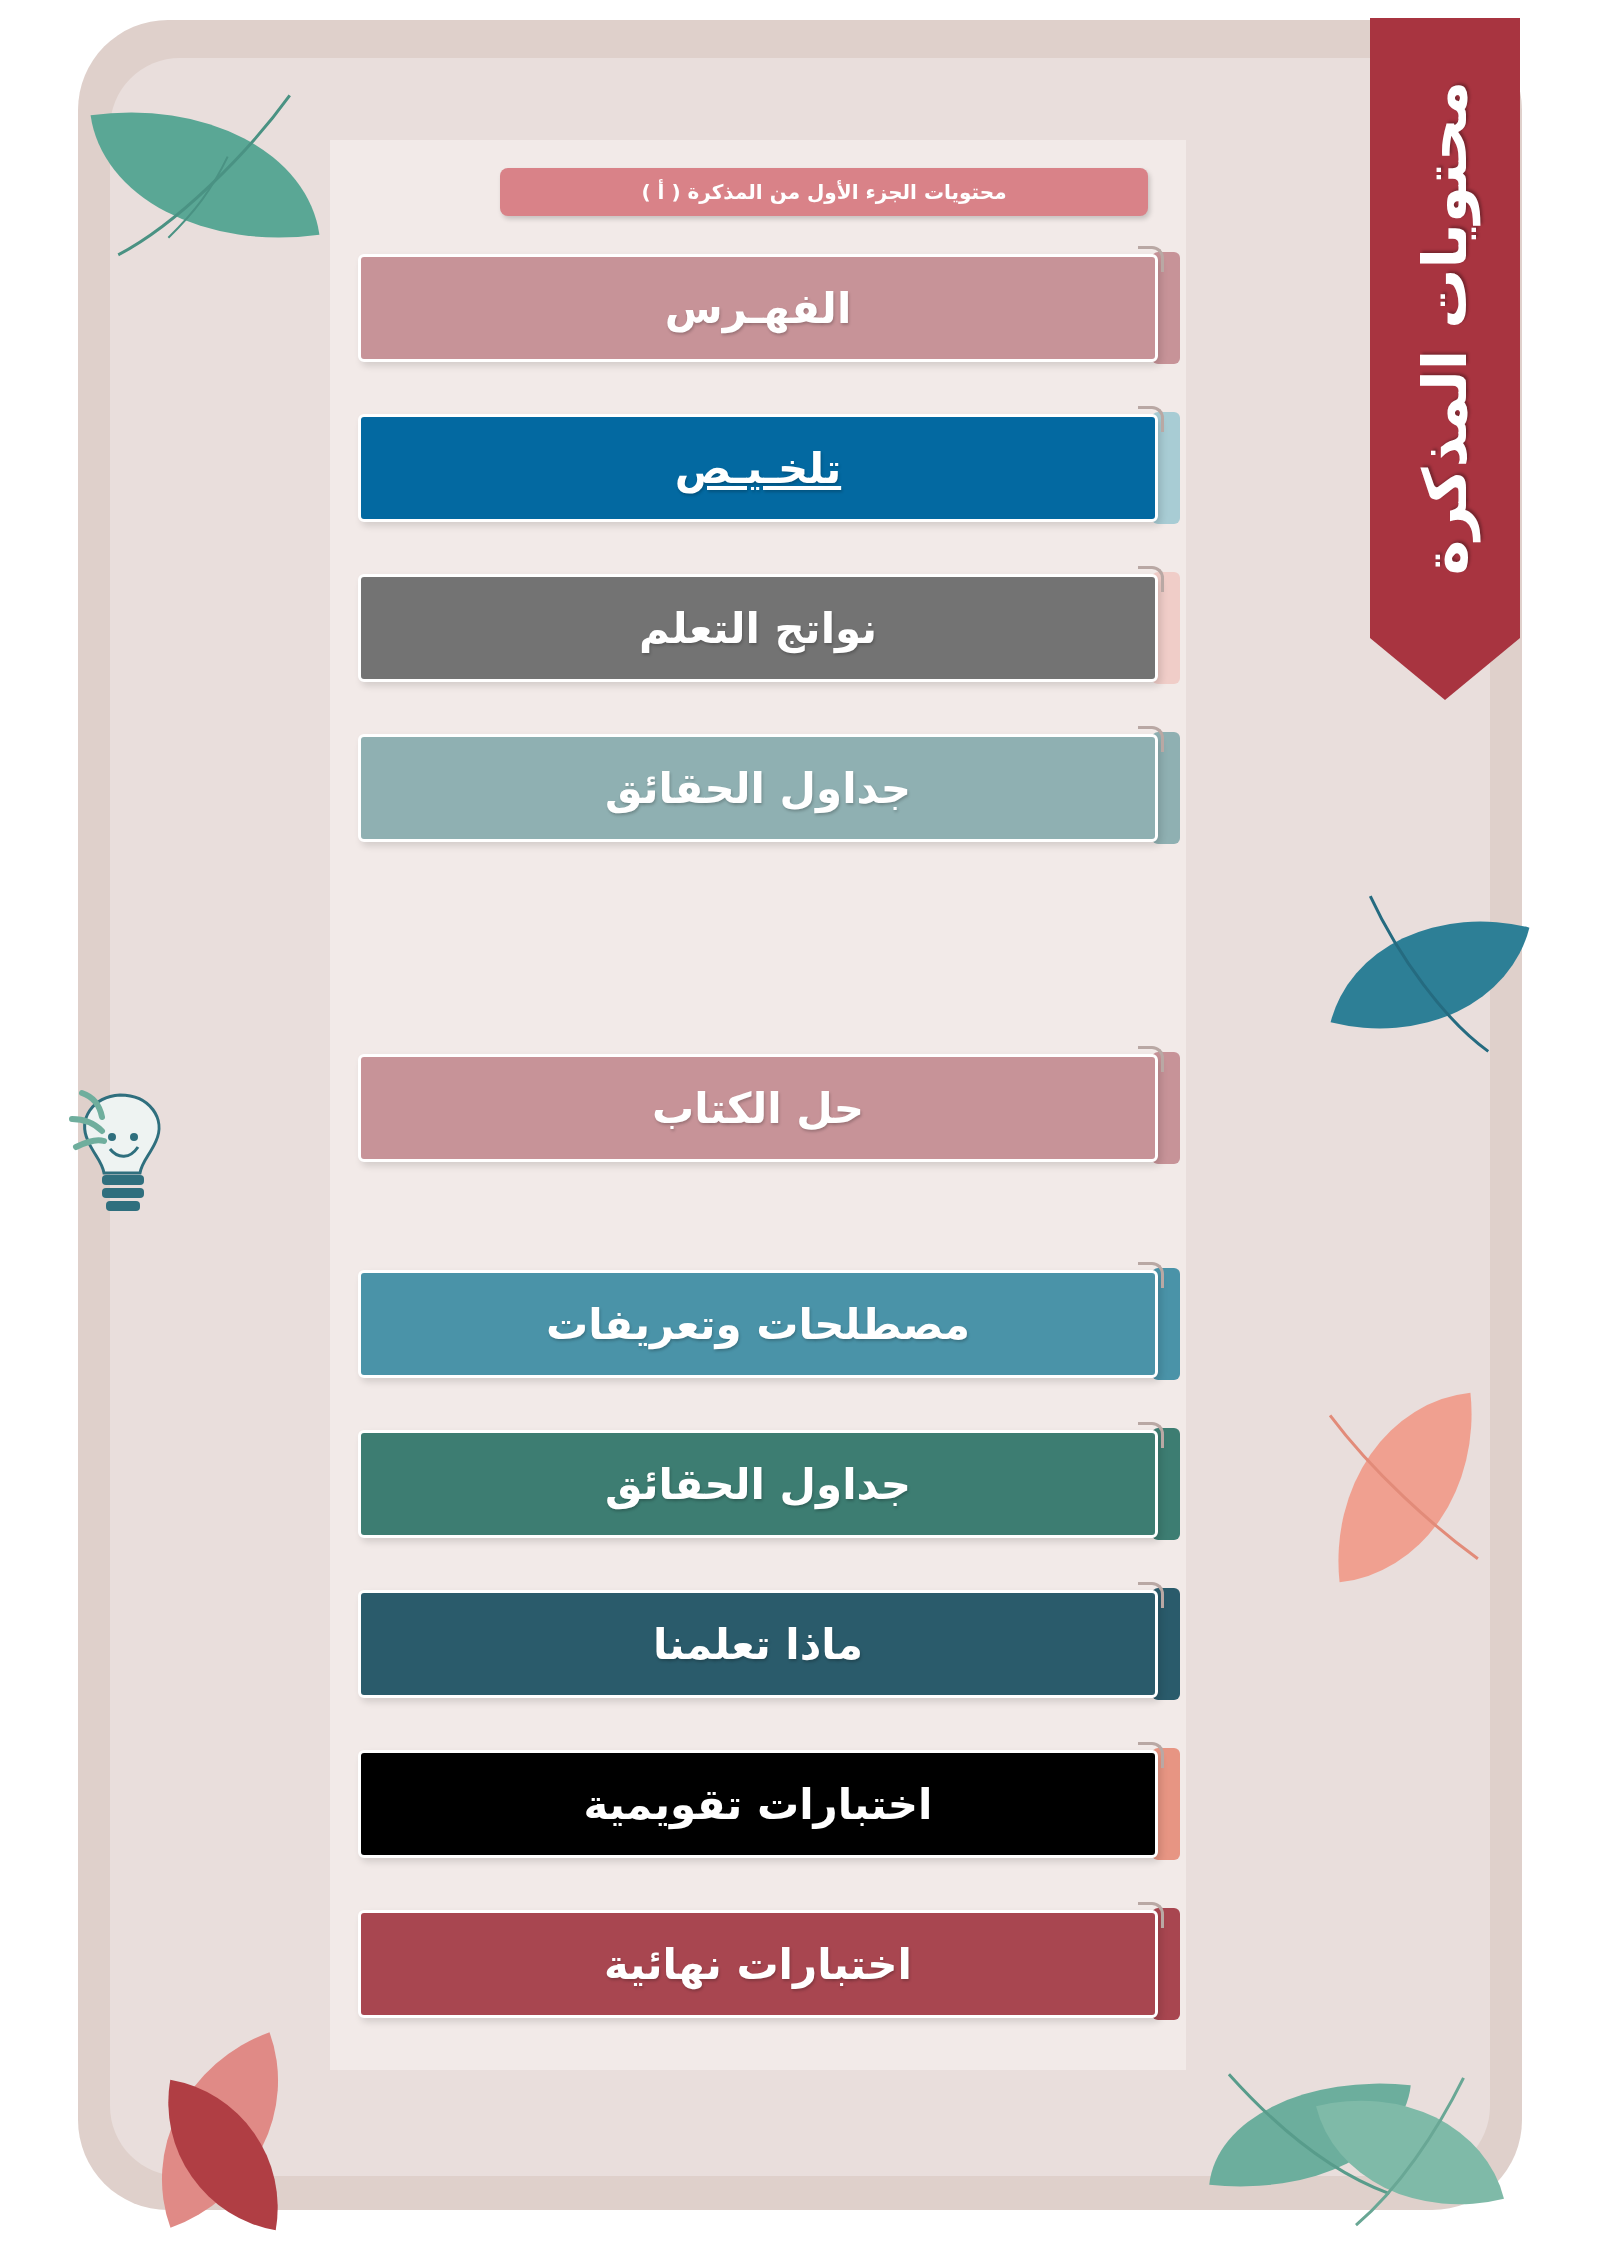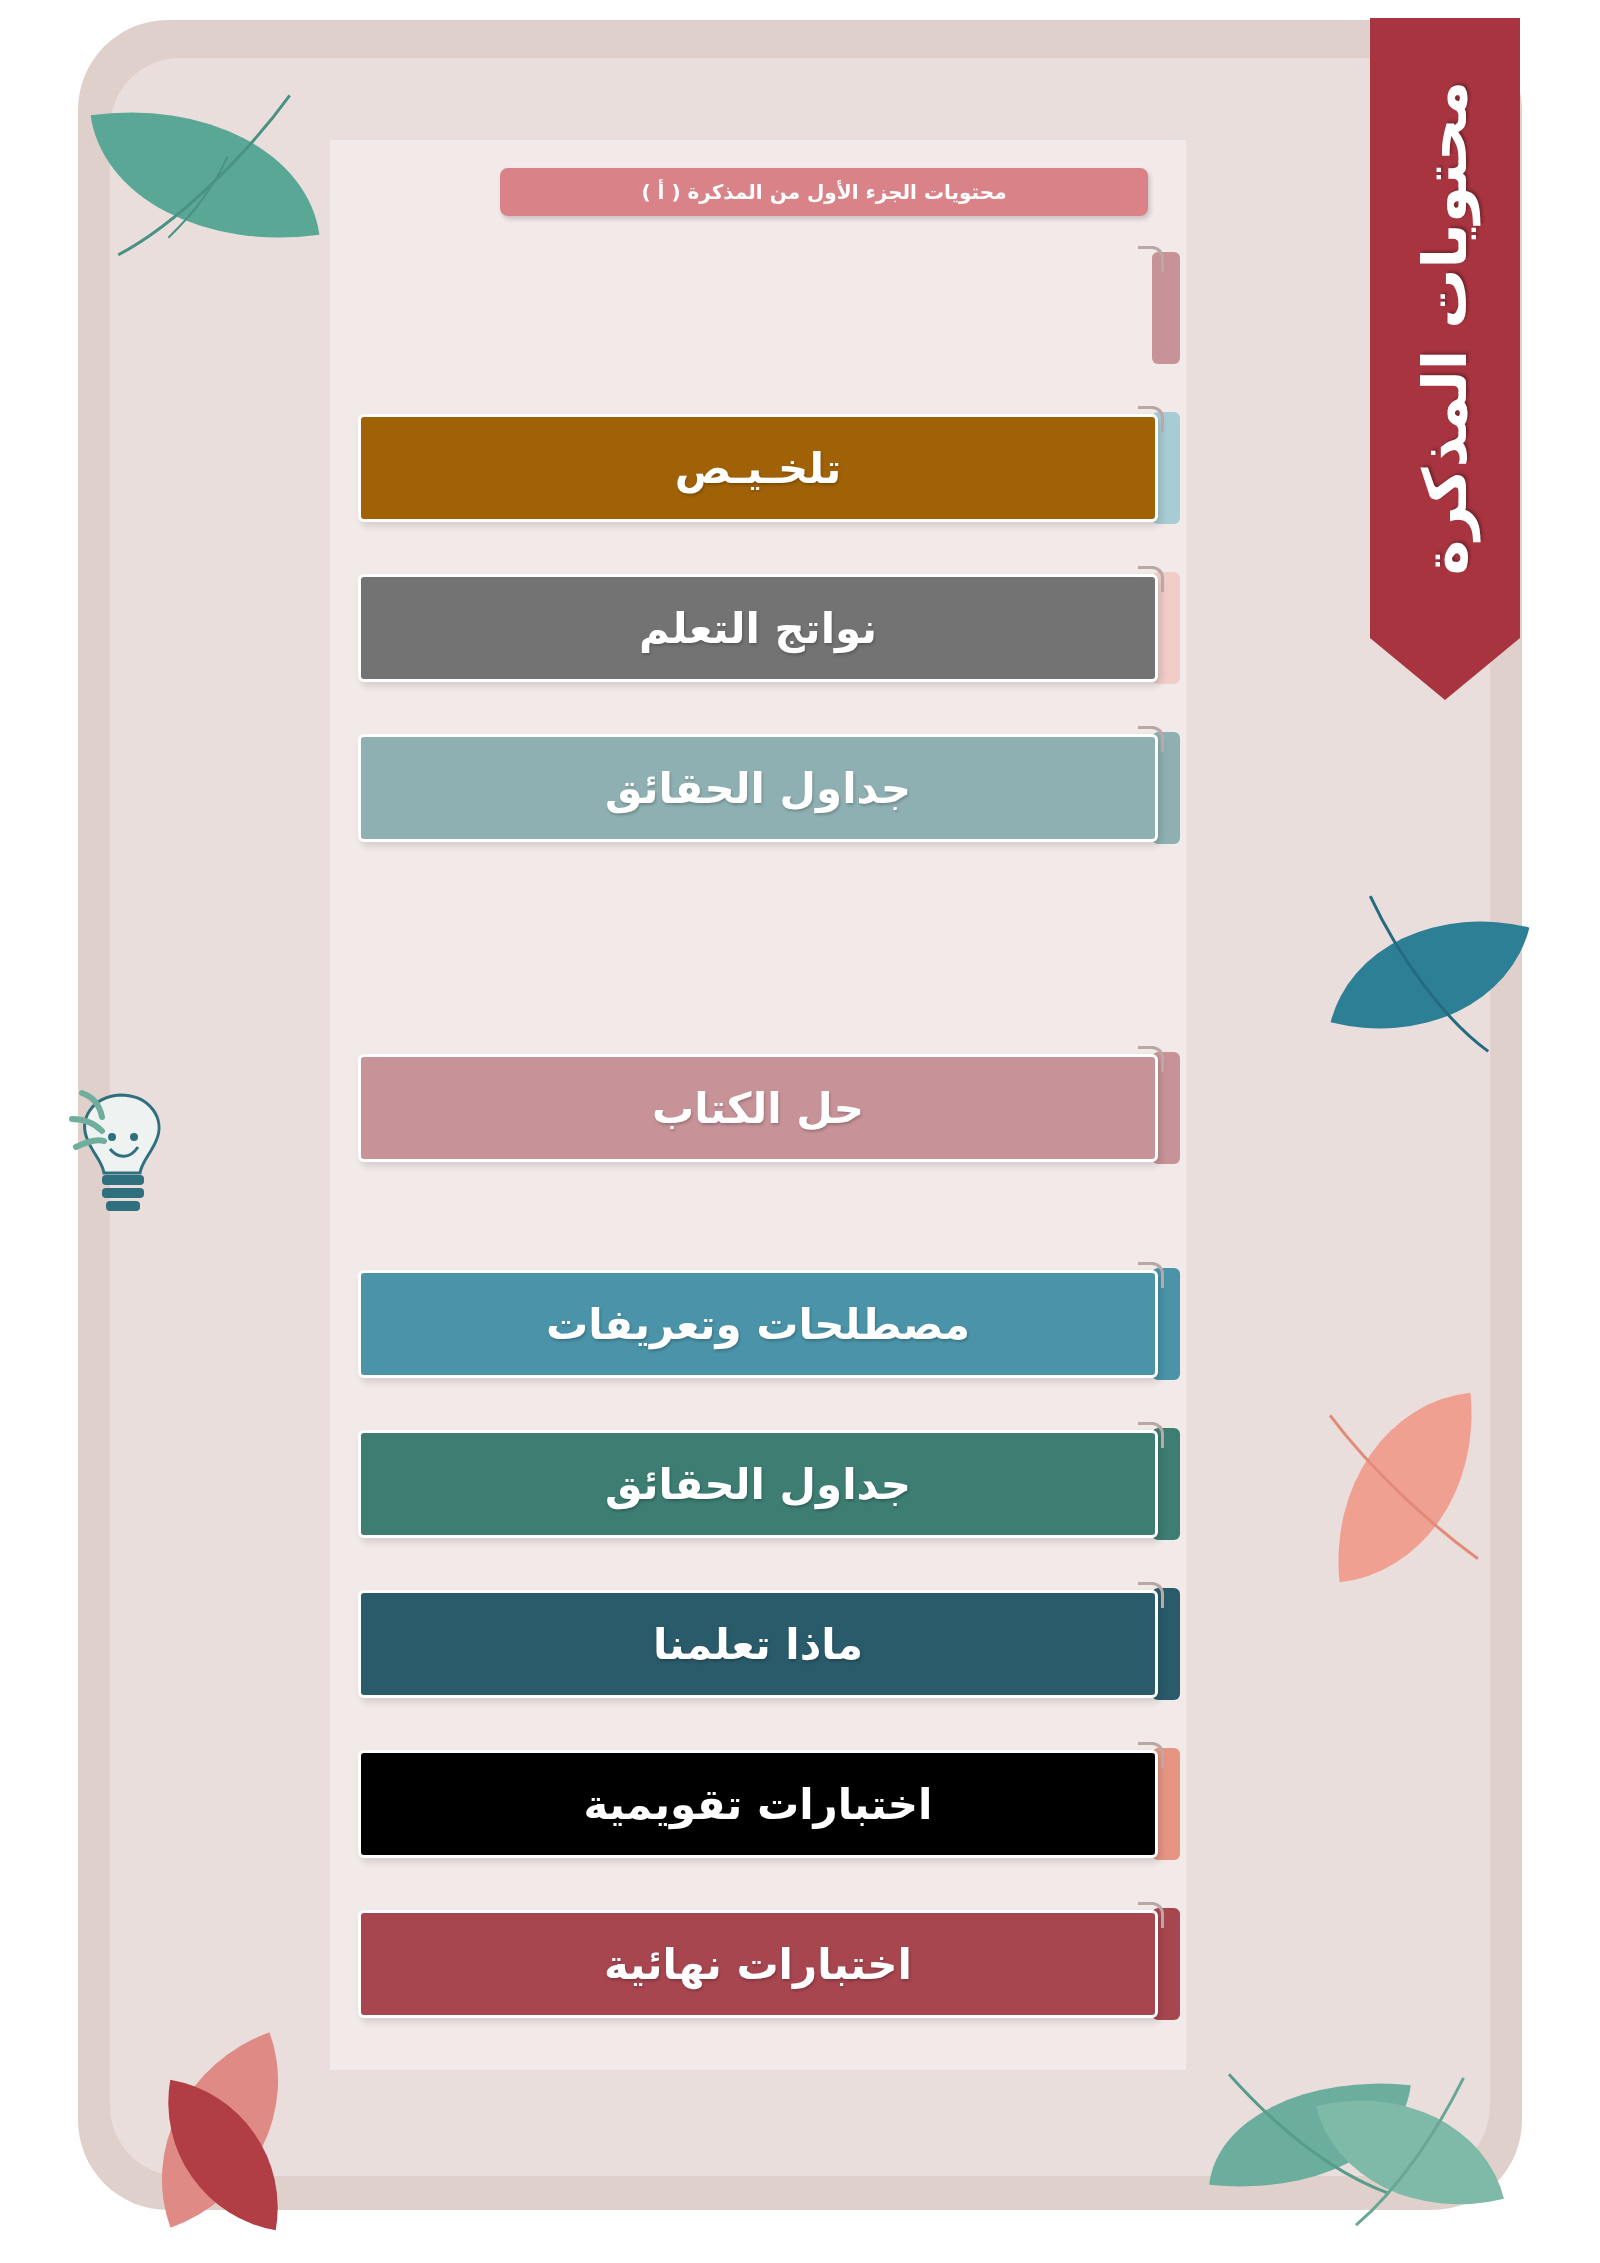--- a/index.html
+++ b/index.html
@@ -226,25 +226,26 @@
 
   <div class="ribbon">
     <div class="ribbon-text">محتويات المذكرة</div>
   </div>
 
   <div class="sec-header a">محتويات الجزء الأول من المذكرة ( أ )</div>
 
   <div class="items" id="rows">
       <div class="row" style="top: 242px;">
         <div class="spine" style="background: rgb(199, 147, 152);"></div>
+        <div class="bar" style="background: rgb(199, 147, 152);">الفهـرس</div>
         <div class="tab"></div>
       </div>
       <div class="row" style="top: 402px;">
         <div class="spine" style="background: rgb(168, 204, 212);"></div>
-        <div class="bar" style="background: #a16207;">تلخـيـص</div>
+        <div class="bar" style="background: #0369a1; text-decoration: underline;">تلخـيـص</div>
         <div class="tab"></div>
       </div>
       <div class="row" style="top: 562px;">
         <div class="spine" style="background: rgb(240, 205, 200);"></div>
         <div class="bar" style="background: #737373;">نواتج التعلم</div>
         <div class="tab"></div>
       </div>
       <div class="row" style="top: 722px;">
         <div class="spine" style="background: rgb(143, 176, 178);"></div>
         <div class="bar" style="background: rgb(143, 176, 178);">جداول الحقائق</div>

